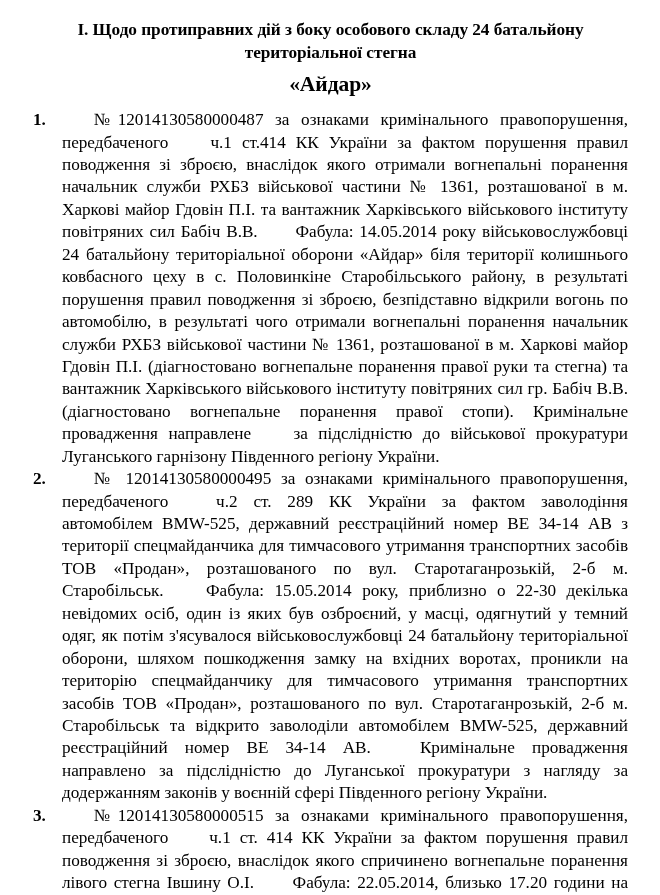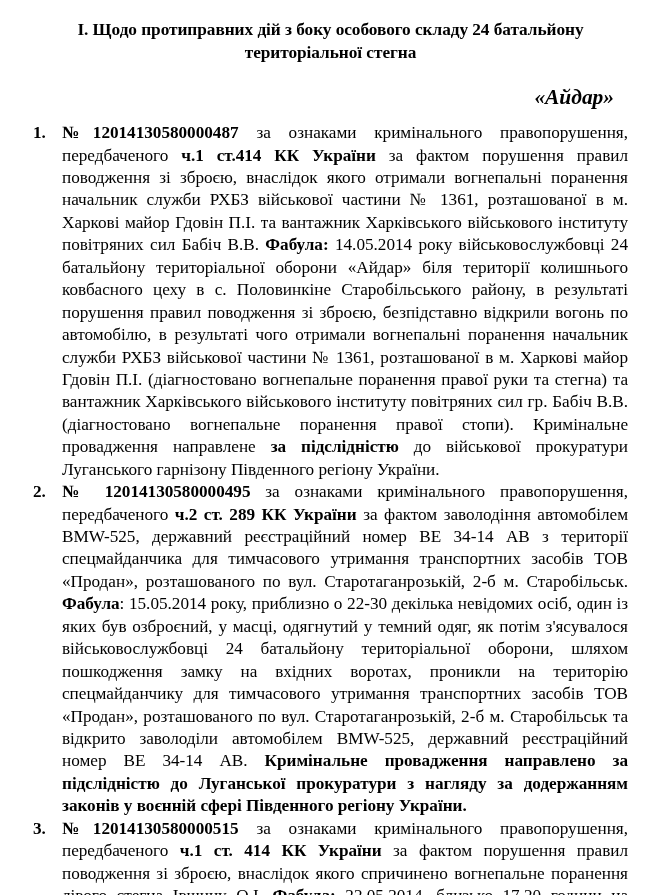--- a/index.html
+++ b/index.html
@@ -31,26 +31,25 @@
     font-size: 17.3px;
     line-height: 1.33;
     letter-spacing: -0.05px;
     margin: 0 14px 0 14px;
   }
   .doc-title .title-line-1 {
     display: block;
   }
   .doc-subtitle {
     display: block;
-    text-align: right;
+    text-align: center;
     font-weight: bold;
     font-size: 21.5px;
     line-height: 1.45;
-    margin-top: 18px;
-    font-style: italic;
+    margin-top: 5px;
   }
 
   ol.item-list {
     list-style: none;
     margin: 0;
     padding: 0;
     margin-top: 9px;
   }
 
   li.doc-item {
@@ -67,21 +66,21 @@
   li.doc-item .item-number {
     position: absolute;
     left: 0;
     top: 0;
     width: 20px;
     font-weight: bold;
     text-align: left;
     font-size: 17.2px;
   }
 
-  .b { font-weight: bold; }
+  .b { font-weight: normal; margin-left: 32px; }
 </style>
 </head>
 <body>
 
 <div class="page">
 
   <h1 class="doc-title">
     <span class="title-line-1">I. Щодо протиправних дій з боку особового складу 24 батальйону</span>
     <span class="title-line-2">територіальної стегна</span>
     <span class="doc-subtitle">«Айдар»</span>

